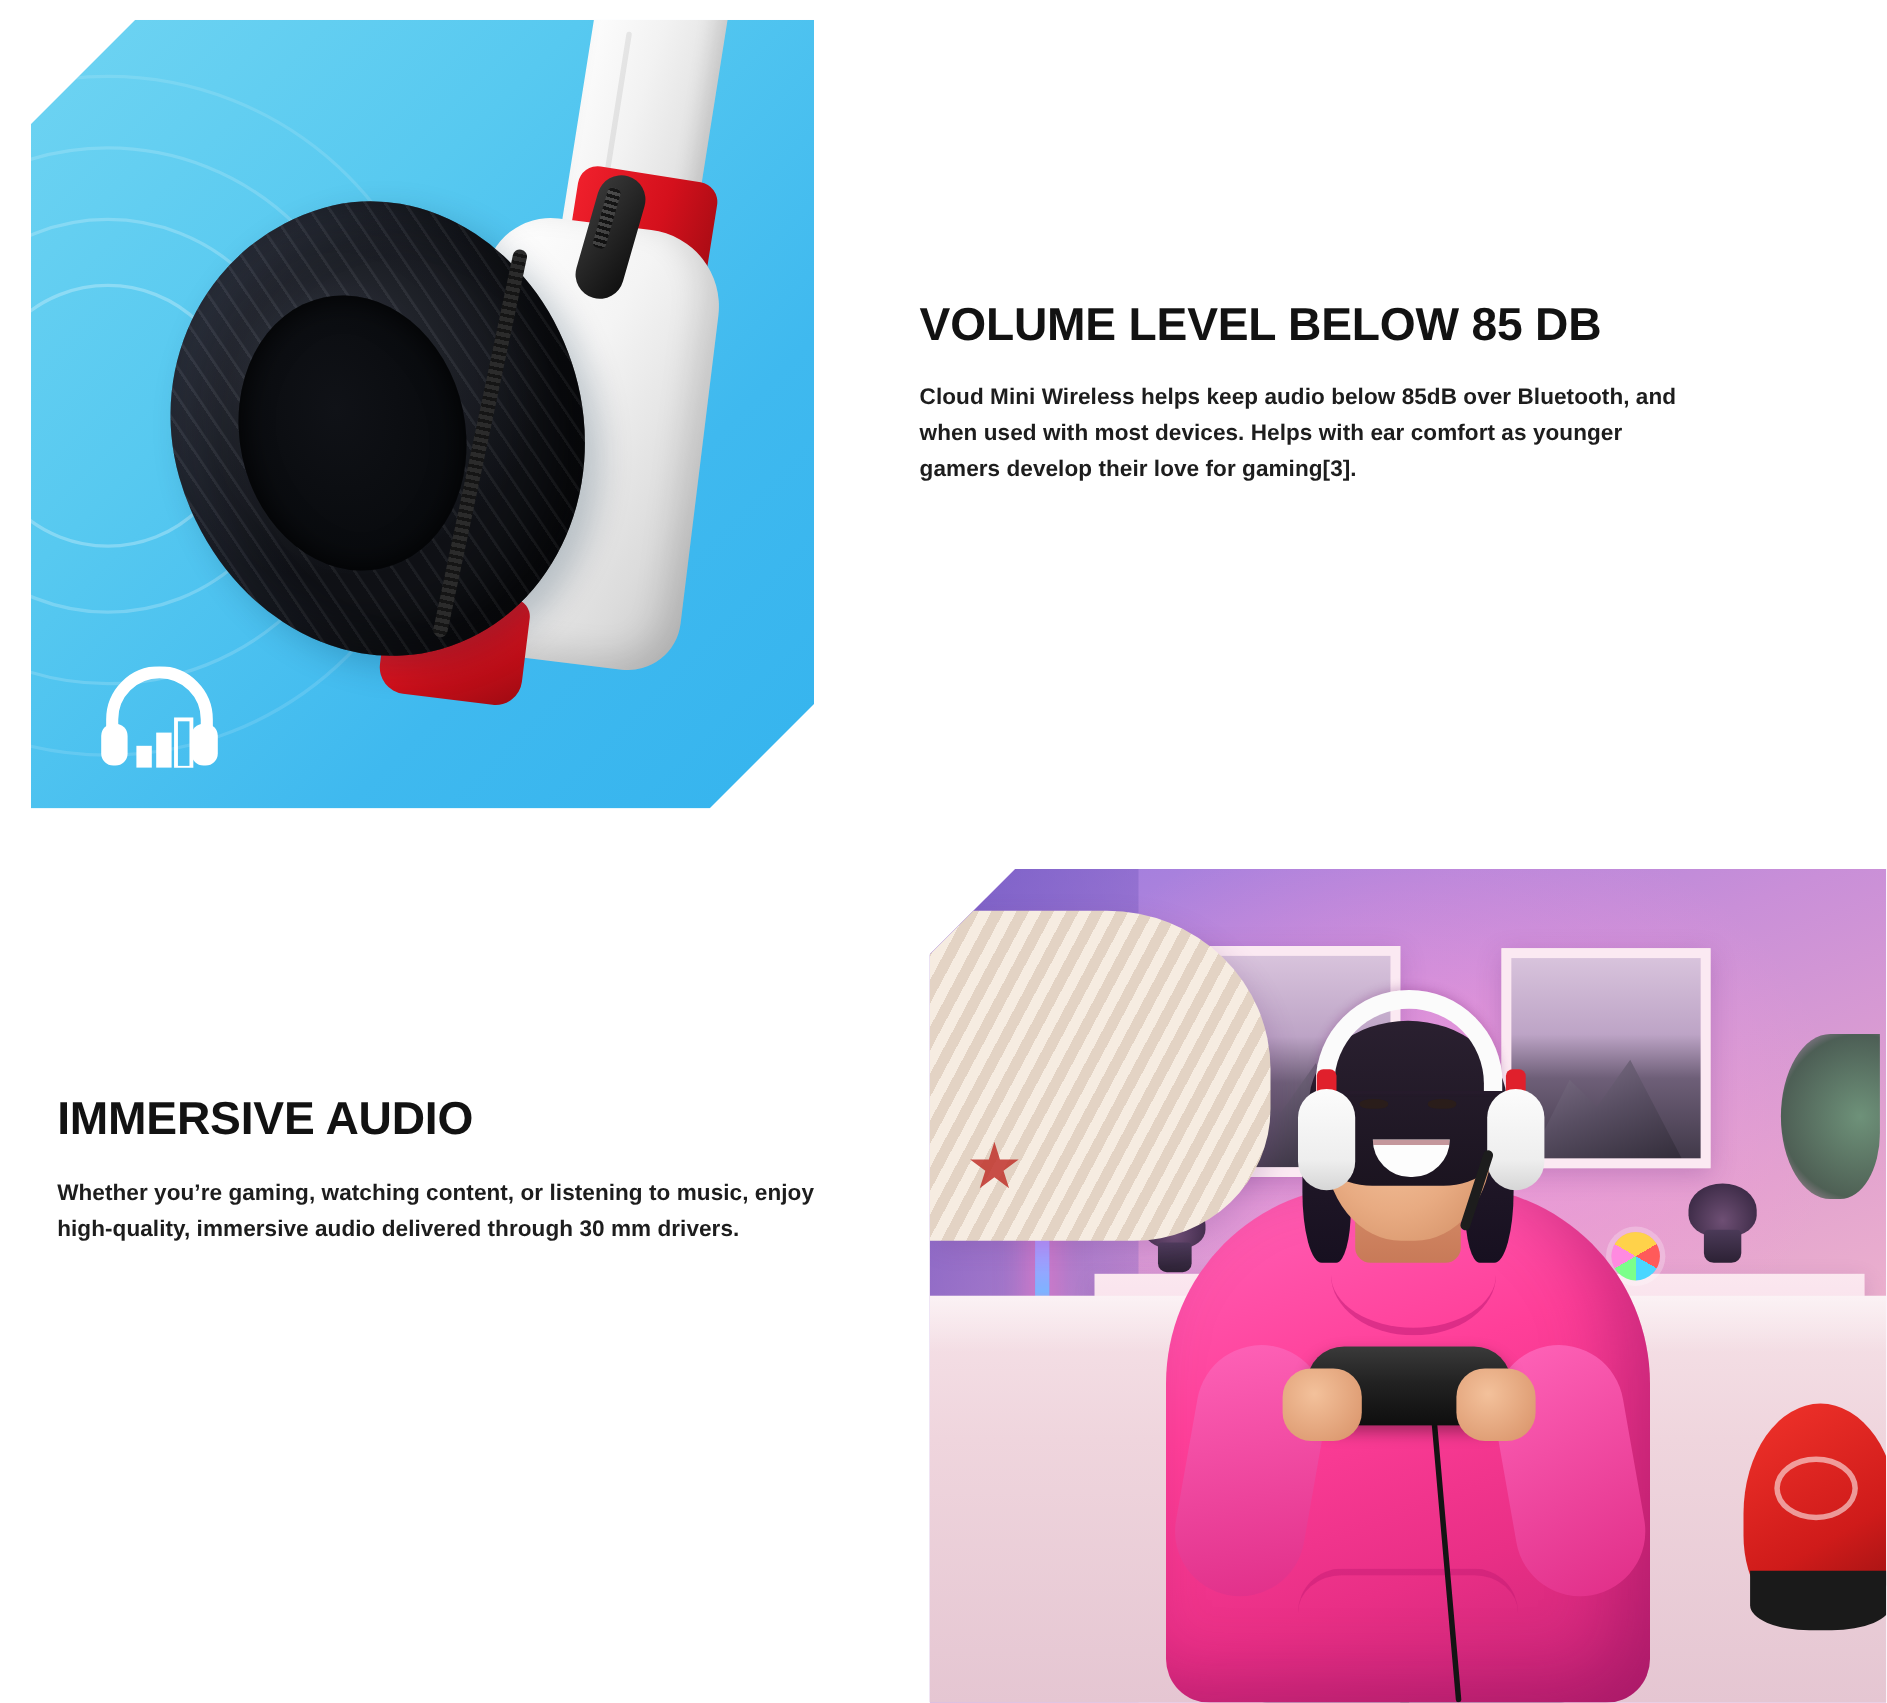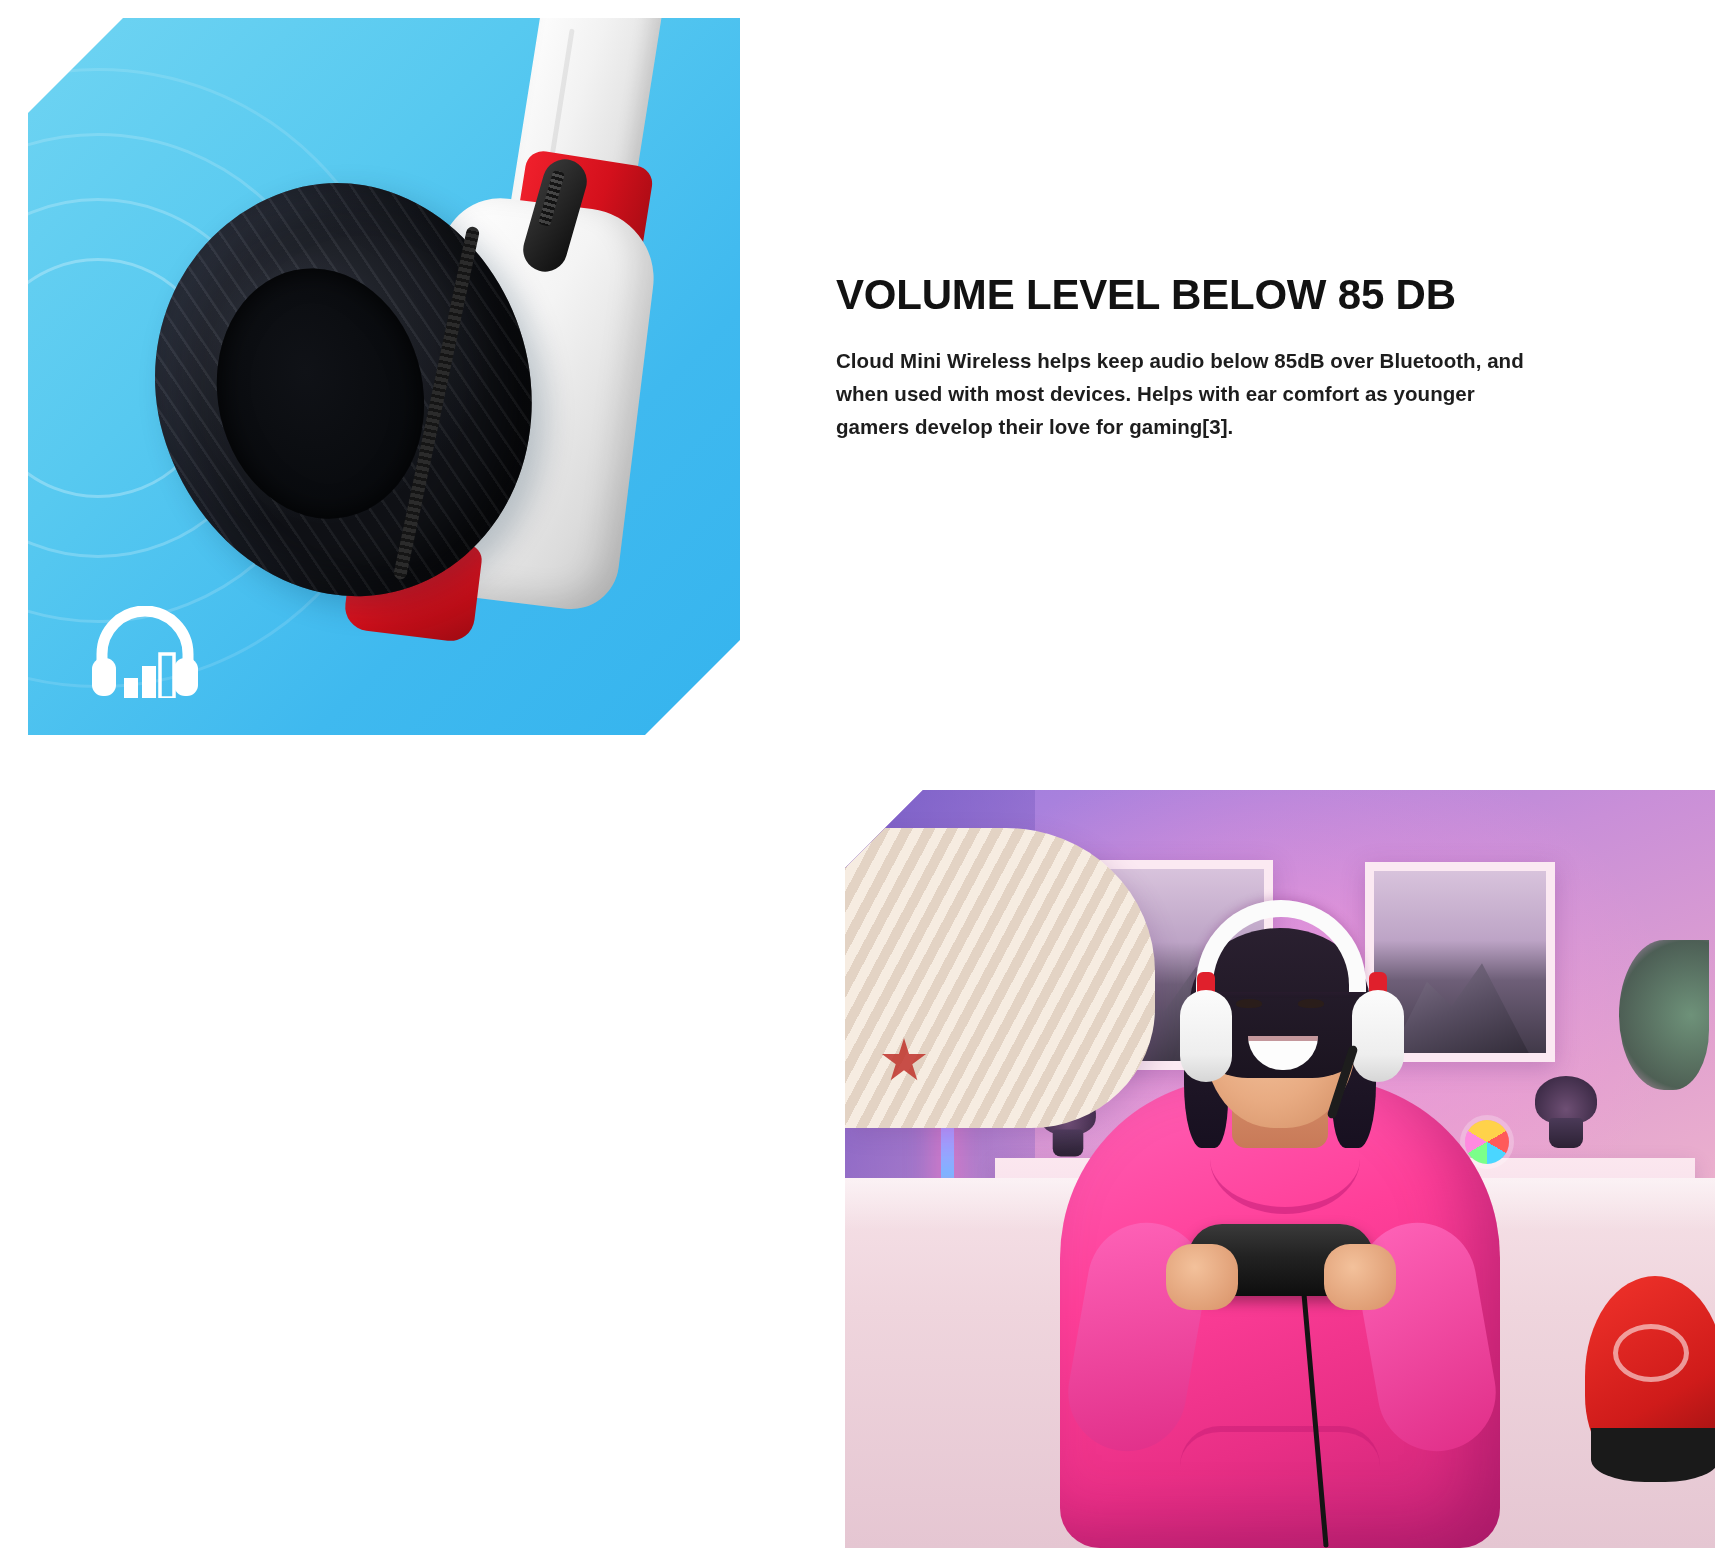--- a/index.html
+++ b/index.html
@@ -632,20 +632,22 @@
       </svg>
     </div>
   </div>
 
   <div class="feature-text-right">
     <h2 class="feature-heading">VOLUME LEVEL BELOW 85 DB</h2>
     <p class="feature-body">Cloud Mini Wireless helps keep audio below 85dB over Bluetooth, and when used with most devices. Helps with ear comfort as younger gamers develop their love for gaming[3].</p>
   </div>
 
   <div class="feature-text-left">
+    <h2 class="feature-heading">IMMERSIVE AUDIO</h2>
+    <p class="feature-body">Whether you’re gaming, watching content, or listening to music, enjoy high-quality, immersive audio delivered through 30 mm drivers.</p>
   </div>
 
   <div class="lifestyle-photo">
 
     <div class="room"></div>
     <div class="wall-left"></div>
     <div class="light-strip"></div>
 
     <div class="frame one">
       <div class="art">

